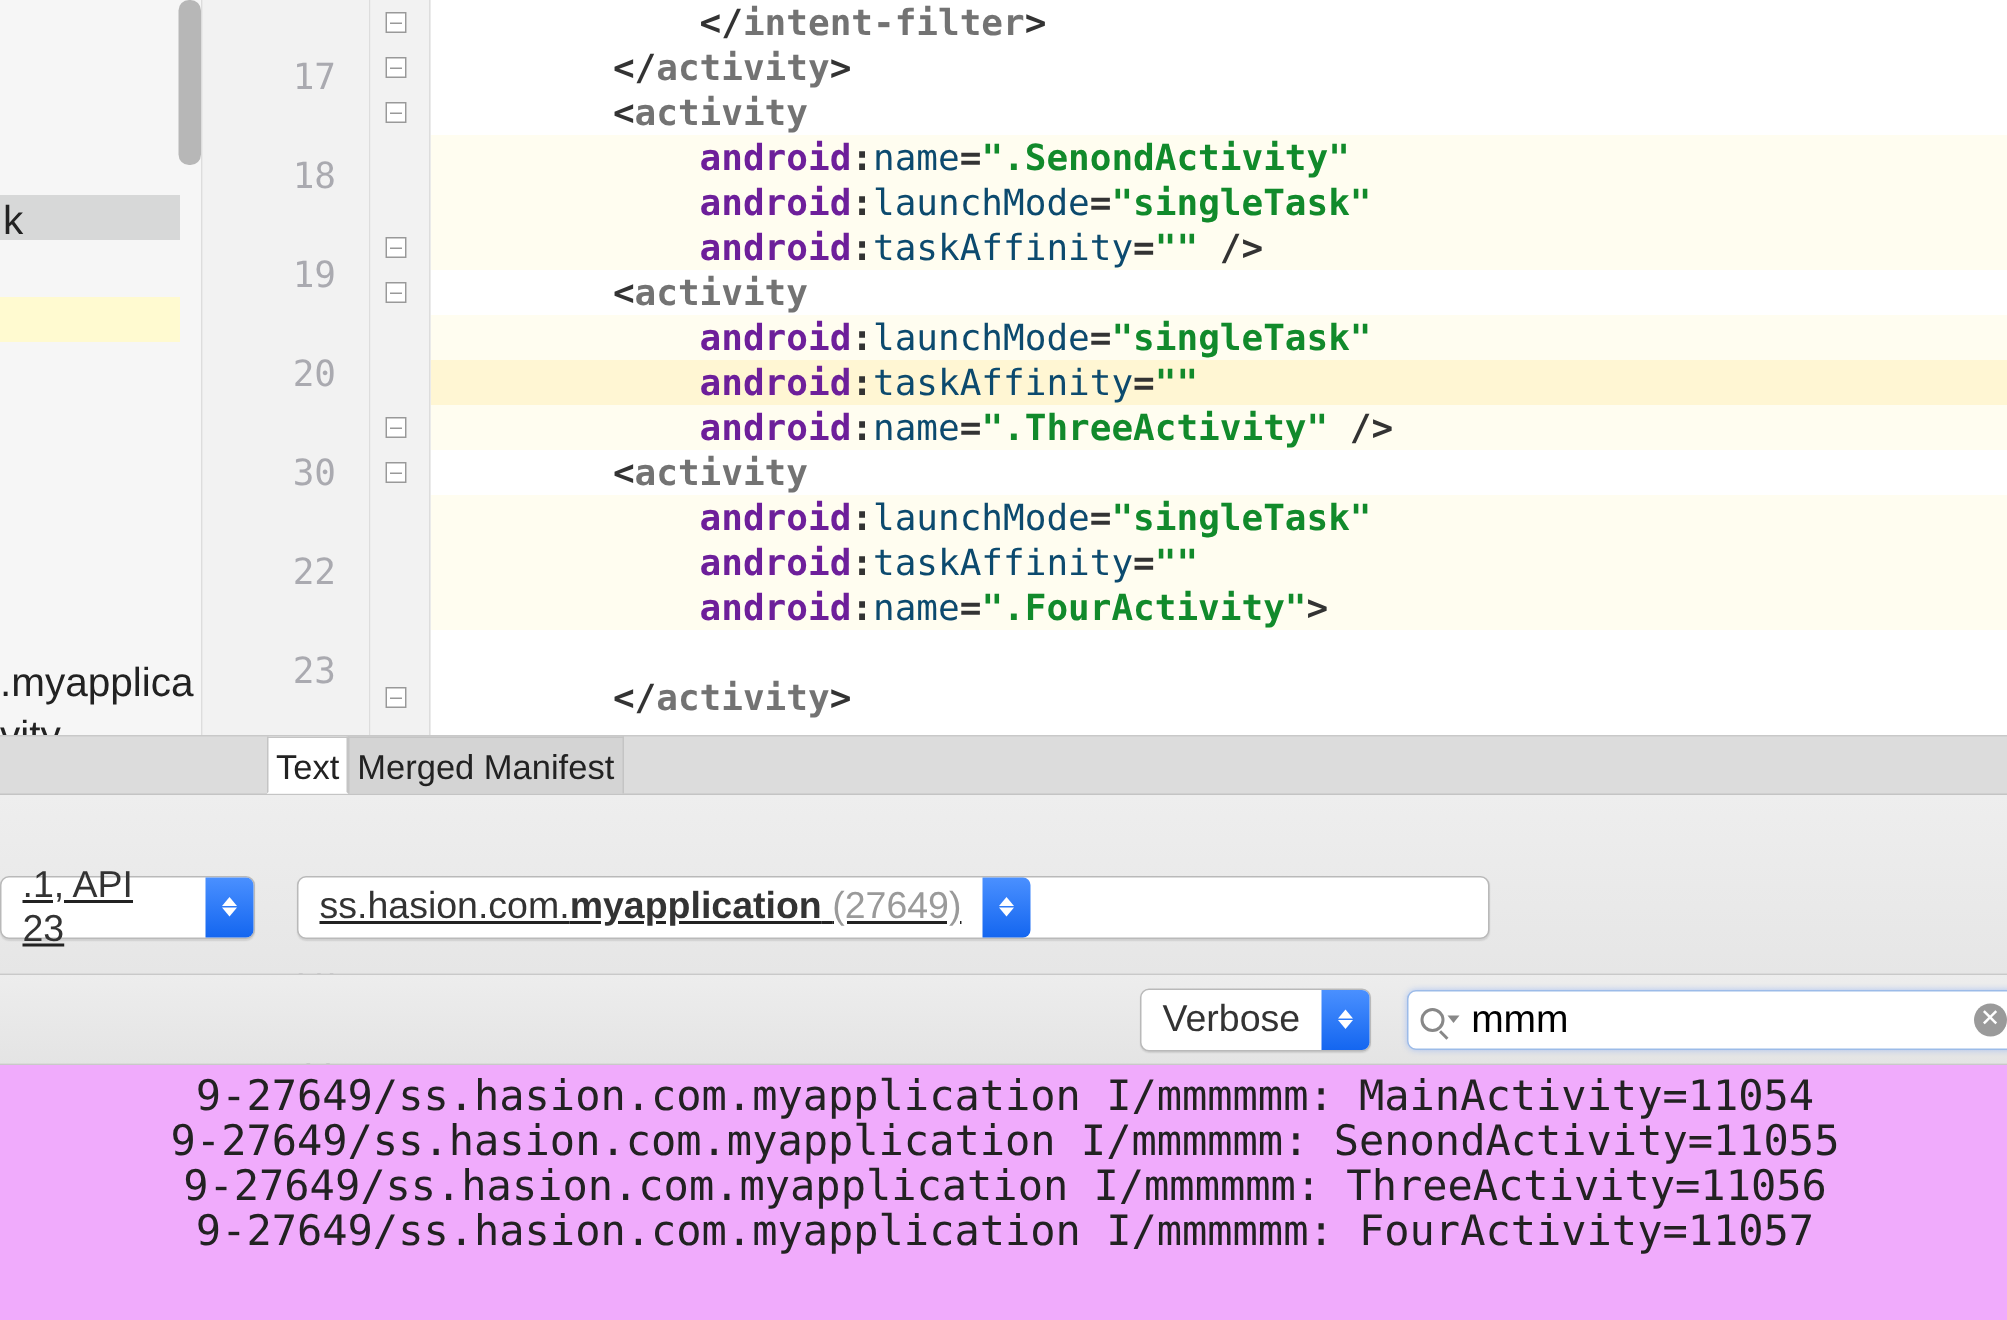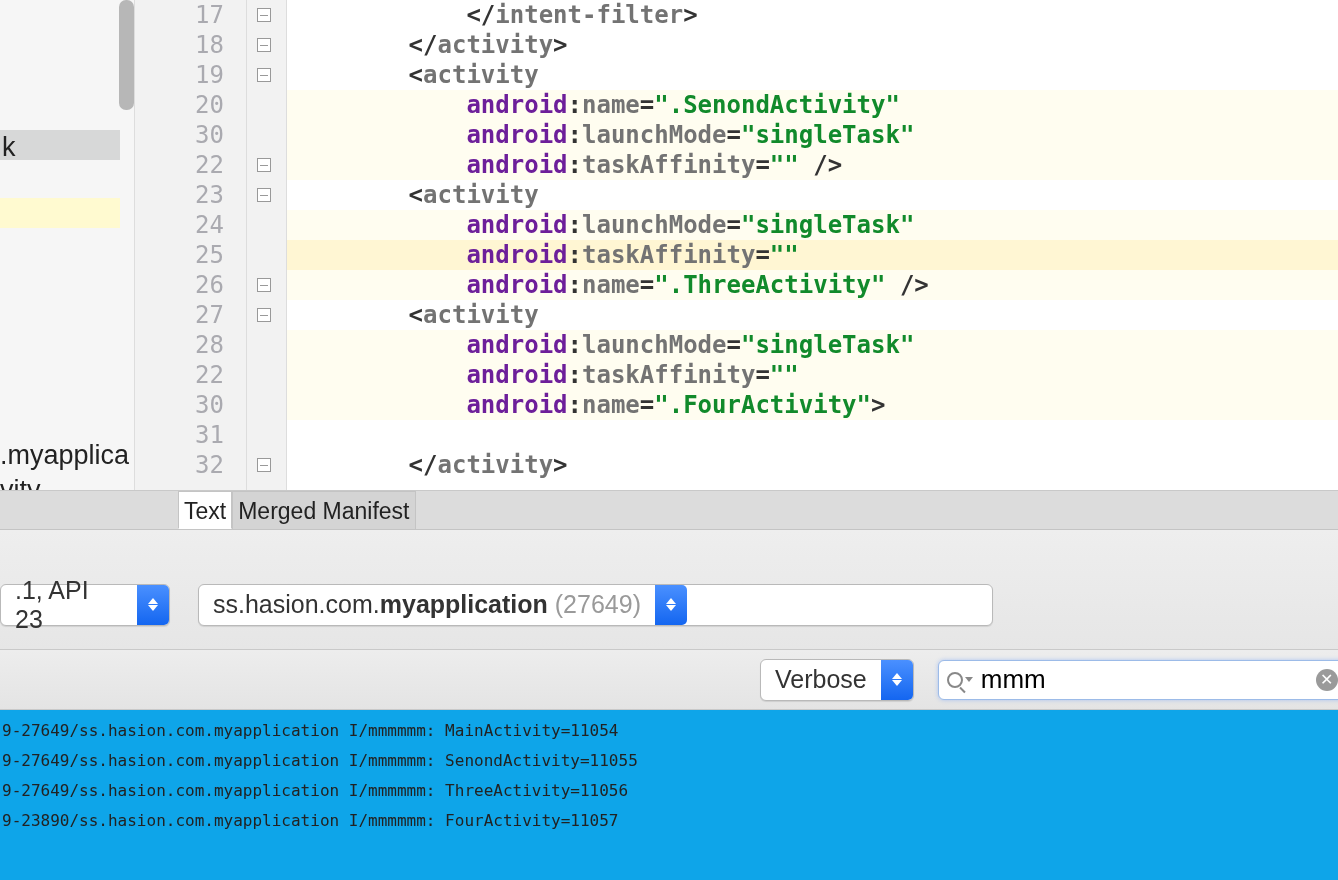--- a/index.html
+++ b/index.html
@@ -45,21 +45,21 @@
 
   .gutter {
     width: 112px;
     background: #f2f2f2;
     border-right: 1px solid #ddd;
     font-size: 24px;
     color: #aaaab0;
     text-align: right;
     padding-right: 22px;
   }
-  .gutter .ln { height: 30px; line-height:30px; }
+  .gutter .ln { height: 30px; line-height:30px;margin-top:36px; }
 
   .fold-col {
     width: 40px; background: #f2f2f2; border-right: 1px solid #ddd; position: relative;
   }
   .fold-col .mk {
     position: absolute; left: 10px;
     width: 14px; height: 14px; border:1px solid #999; background:#fff;
   }
   .fold-col .mk::before {
     content:""; position:absolute; left:2px; right:2px; top:6px; height:1px; background:#999;
@@ -73,21 +73,21 @@
     font-size: 24px;
     line-height: 30px;
     font-weight: 600;
     overflow: hidden;
   }
   .code .row { height: 30px; padding-left: 6px; }
   .code .hl  { background: #fff6d3; }
   .code .pale { background: #fffdf0; }
   .tag    { color: #737373; font-weight: 700;}
   .attrns { color: #6d1f9a; font-weight: 700;}
-  .attr   { color: #737373; font-weight: 700;}
+  .attr   { color: #0c4a6e; font-weight: 400;}
   .eq     { color: #333; }
   .str    { color: #118a2b; font-weight: 700;}
   .pun    { color: #333; }
 
   
   .editor-tabs {
     height: 40px;
     background: #dcdcdc;
     border-top: 1px solid #c9c9c9;
     border-bottom: 1px solid #c4c4c4;
@@ -112,20 +112,21 @@
   
   .toolbar1 {
     height: 120px;
     background: linear-gradient(#eeeeee,#e6e6e6);
     border-bottom: 1px solid #c9c9c9;
     display:flex;
     align-items:center;
     gap: 28px;
     padding: 30px 14px 0 0;
     font-family: -apple-system,"Helvetica Neue",Arial,sans-serif;
+    text-decoration: underline;
   }
   .select {
     display:flex; align-items:center; background:#fff;
     border:1px solid #b9b9b9; border-radius:6px;
     height: 42px;
     box-shadow: 0 1px 1px rgba(0,0,0,0.1);
     font-size: 25px;
   }
   .select .txt { padding: 0 14px; color:#333;}
   .select .btn {
@@ -186,27 +187,28 @@
     font-family: -apple-system,"Helvetica Neue",Arial,sans-serif;
   }
   .search .clear {
     width:22px;height:22px;border-radius:50%;background:#9a9a9a;
     color:#fff; font-size:16px; text-align:center; line-height:22px;
   }
 
   
   .logcat {
     flex: 1 1 auto;
-    background:#0ea5e9;
+    background:#f0abfc;
     font-family:"Menlo","Consolas",monospace;
-    font-size: 16px;
+    font-size: 28px;
     line-height: 30px;
     padding: 6px 0 0 0;
     color:#222;
     font-weight: 500;
+    text-align: center;
   }
   .logcat .row { height:30px; padding-left:2px; white-space:pre;}
 </style>
 </head>
 <body>
 
 <div class="root">
 
   <div class="editor-area">
 
@@ -288,16 +290,16 @@
       <div class="caret"></div>
       <input type="text" value="mmm" style="">
       <div class="clear">✕</div>
     </div>
   </div>
 
   <div class="logcat" id="logcat">
       <div class="row">9-27649/ss.hasion.com.myapplication I/mmmmmm: MainActivity=11054</div>
       <div class="row">9-27649/ss.hasion.com.myapplication I/mmmmmm: SenondActivity=11055</div>
       <div class="row">9-27649/ss.hasion.com.myapplication I/mmmmmm: ThreeActivity=11056</div>
-      <div class="row">9-23890/ss.hasion.com.myapplication I/mmmmmm: FourActivity=11057</div>
+      <div class="row">9-27649/ss.hasion.com.myapplication I/mmmmmm: FourActivity=11057</div>
     </div>
 
 </div>
 
 </body></html>

